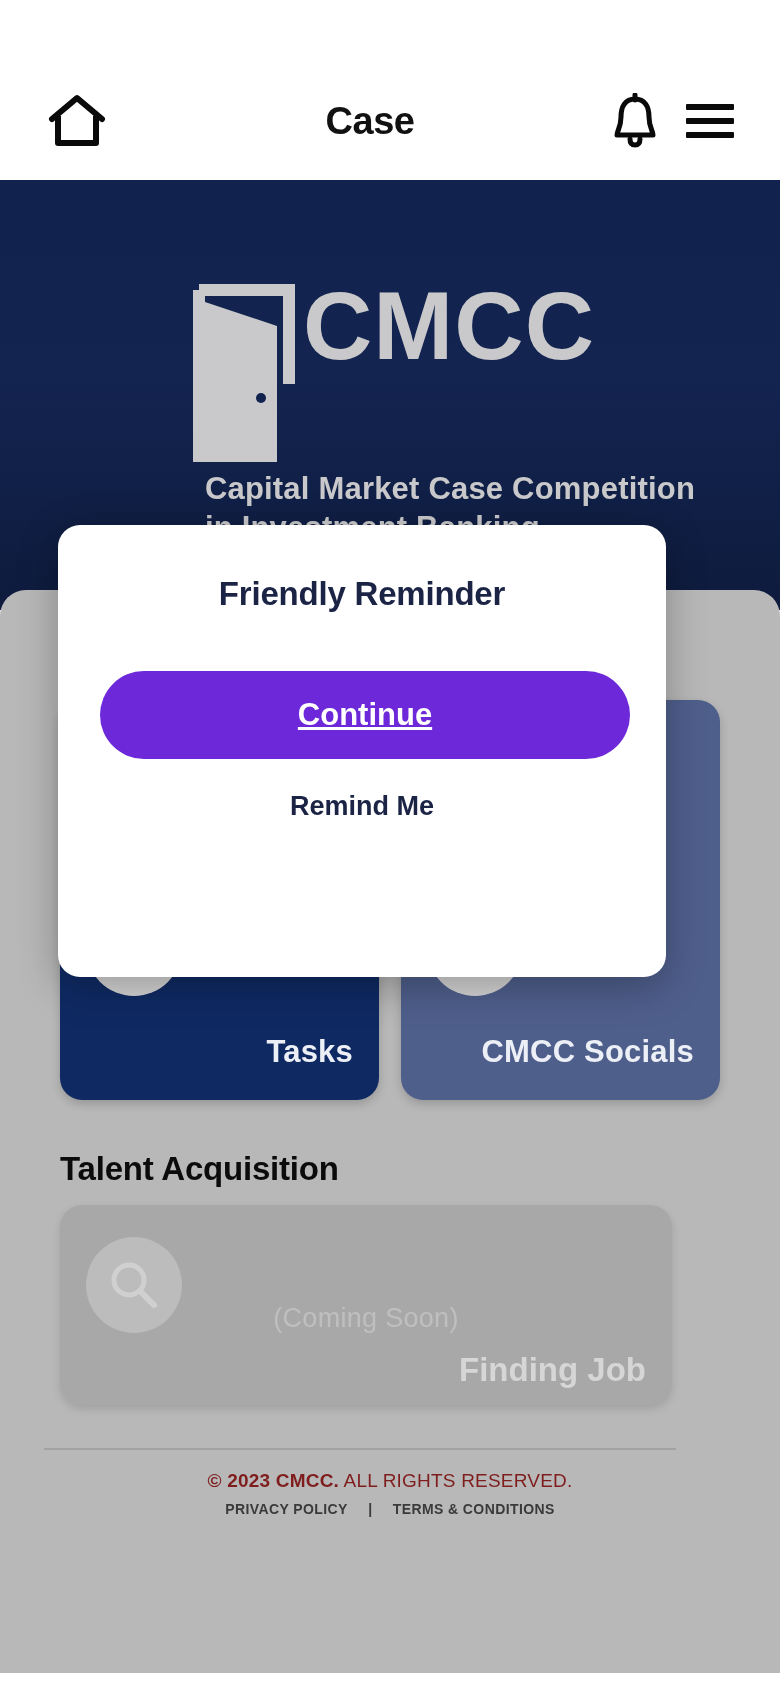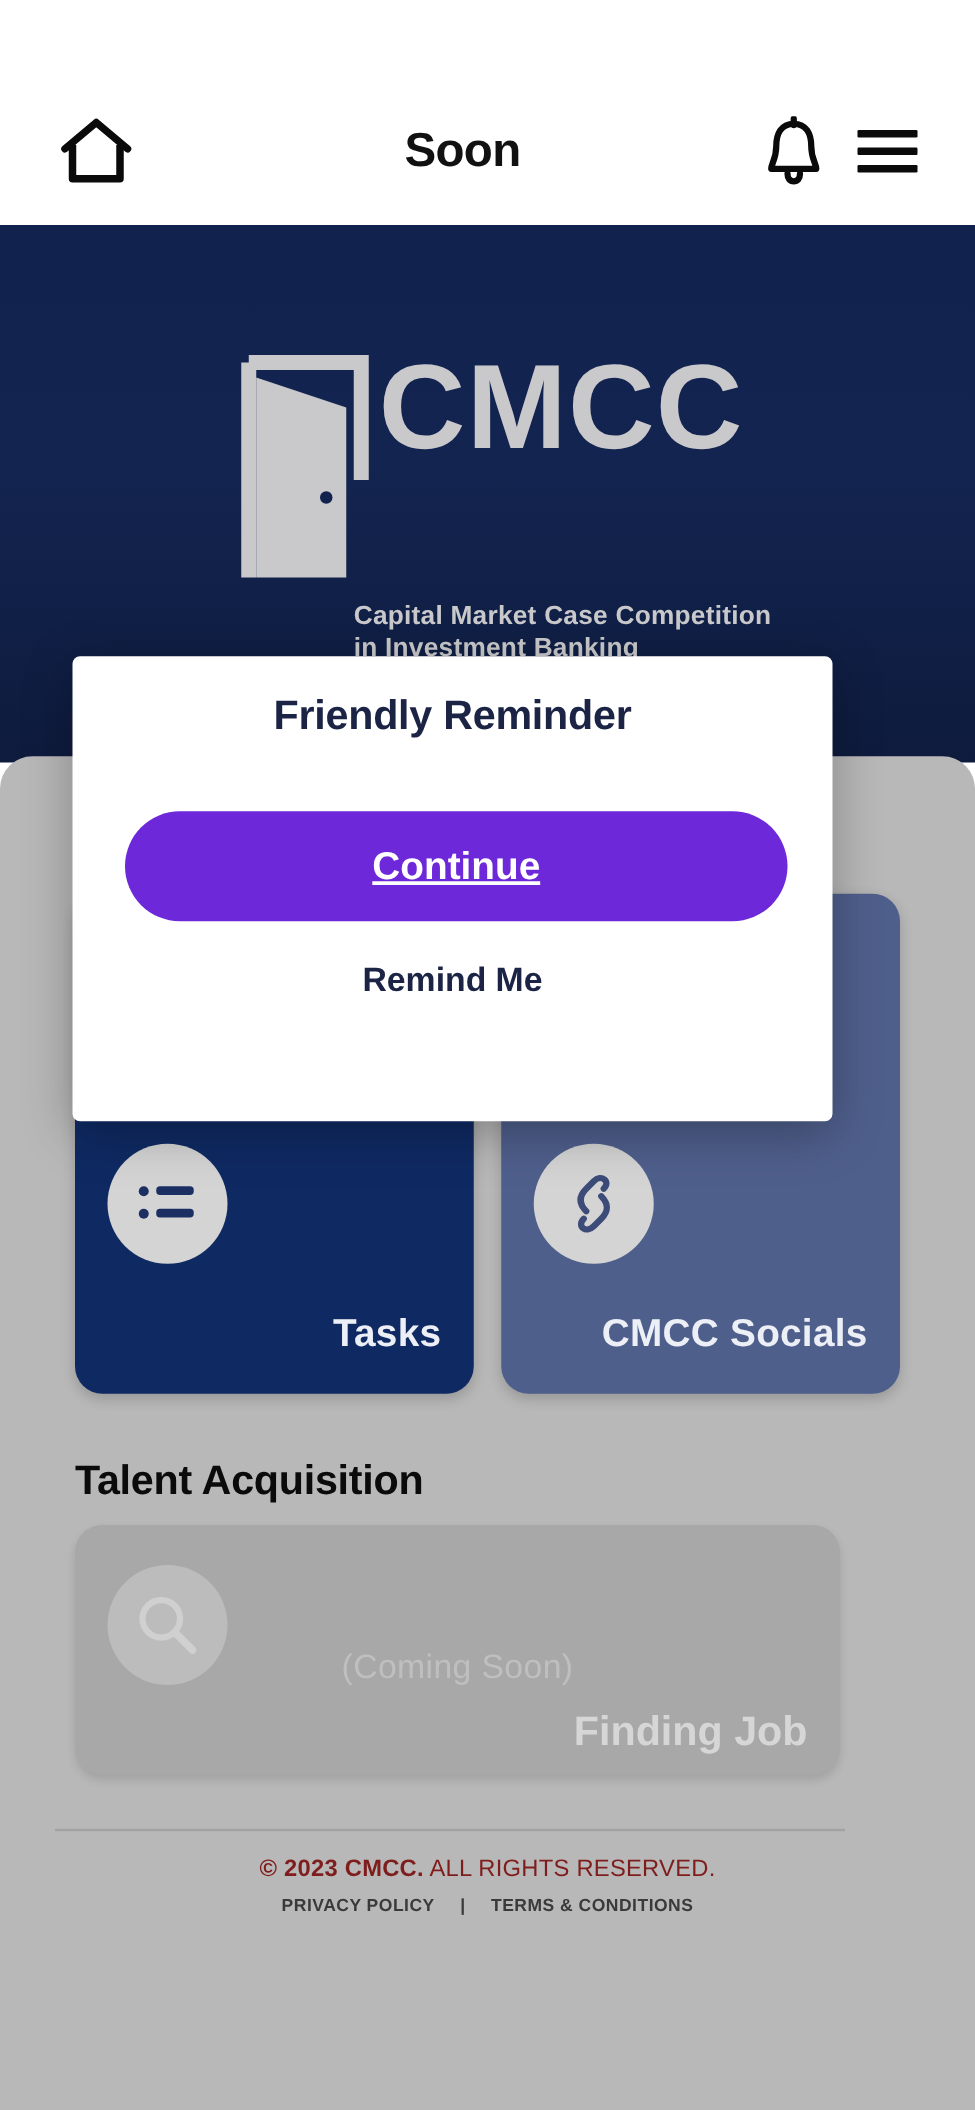--- a/index.html
+++ b/index.html
@@ -62,27 +62,27 @@
     display: flex; flex-direction: column; align-items: center;
   }
   .logo-row { display: flex; align-items: flex-start; }
   .logo-door { width: 118px; height: 190px; position: relative; flex: 0 0 auto; }
   .logo-text-col { margin-left: 0; display: flex; flex-direction: column; }
   .logo-cmcc {
     font-size: 96px; font-weight: bold; letter-spacing: 1px;
     color: #c9c9cb; line-height: 0.95;
   }
   .logo-tagline {
-    margin-top: 10px; font-size: 21px; font-weight: 600;
+    font-size: 31px; font-weight: 600;
     color: #c9c9cb; line-height: 1.25; letter-spacing: 0.2px;
   }
 
   
   .content {
-    position: absolute; top: 605px; left: 0;
+    position: absolute; top: 590px; left: 0;
     width: 780px; height: 1083px;
     background: #b8b8b8;
     border-top-left-radius: 26px;
     border-top-right-radius: 26px;
     z-index: 12;
     padding: 0 60px;
   }
   .cards-row {
     position: absolute; top: 110px; left: 60px;
     width: 660px; display: flex; gap: 22px;
@@ -150,26 +150,26 @@
   .footer-links {
     margin-top: 9px; font-size: 14px; color: #3a3a3a;
     letter-spacing: 0.4px;
     font-weight: bold;
   }
   .footer-links span { margin: 0 8px; }
 
   
   .modal {
     position: absolute; top: 525px; left: 58px;
-    width: 608px; height: 372px;
-    background: #ffffff;
-    border-radius: 6px;
+    width: 608px; height: 452px;
+    background: #ffffff;
+    border-radius: 22px;
     z-index: 60;
     box-shadow: 0 10px 40px rgba(0,0,0,0.28);
-    padding: 28px 42px 0;
+    padding: 50px 42px 0;
     text-align: center;
   }
   .modal-title {
     font-size: 33px; font-weight: bold; color: #1b2445;
     letter-spacing: -0.2px;
   }
   .modal-message {
     margin-top: 26px; font-size: 27px; line-height: 1.42;
     color: #4d546e; padding: 0 10px;
   }
@@ -202,21 +202,21 @@
 
   <div class="header">
     <div class="header-left">
       <div class="icon-home">
         <svg width="62" height="58" viewBox="0 0 62 58">
           <path d="M6 27 L31 6 L56 27" fill="none" stroke="#0a0a0a" stroke-width="6" stroke-linecap="round" stroke-linejoin="round"></path>
           <path d="M12 24 L12 51 L50 51 L50 24" fill="none" stroke="#0a0a0a" stroke-width="6" stroke-linejoin="round"></path>
         </svg>
       </div>
     </div>
-    <div class="header-center">Soon</div>
+    <div class="header-center">Case</div>
     <div class="header-right">
       <div class="icon-bell">
         <svg width="46" height="56" viewBox="0 0 46 56">
           <path d="M23 6 C13 6 9 14 9 24 C9 34 5 38 5 42 L41 42 C41 38 37 34 37 24 C37 14 33 6 23 6 Z" fill="none" stroke="#0a0a0a" stroke-width="5" stroke-linejoin="round"></path>
           <path d="M23 2 L23 7" stroke="#0a0a0a" stroke-width="5" stroke-linecap="round"></path>
           <path d="M18 46 C18 50 20 52 23 52 C26 52 28 50 28 46" fill="none" stroke="#0a0a0a" stroke-width="5" stroke-linecap="round"></path>
         </svg>
       </div>
       <div class="hamburger">
         <span></span>

